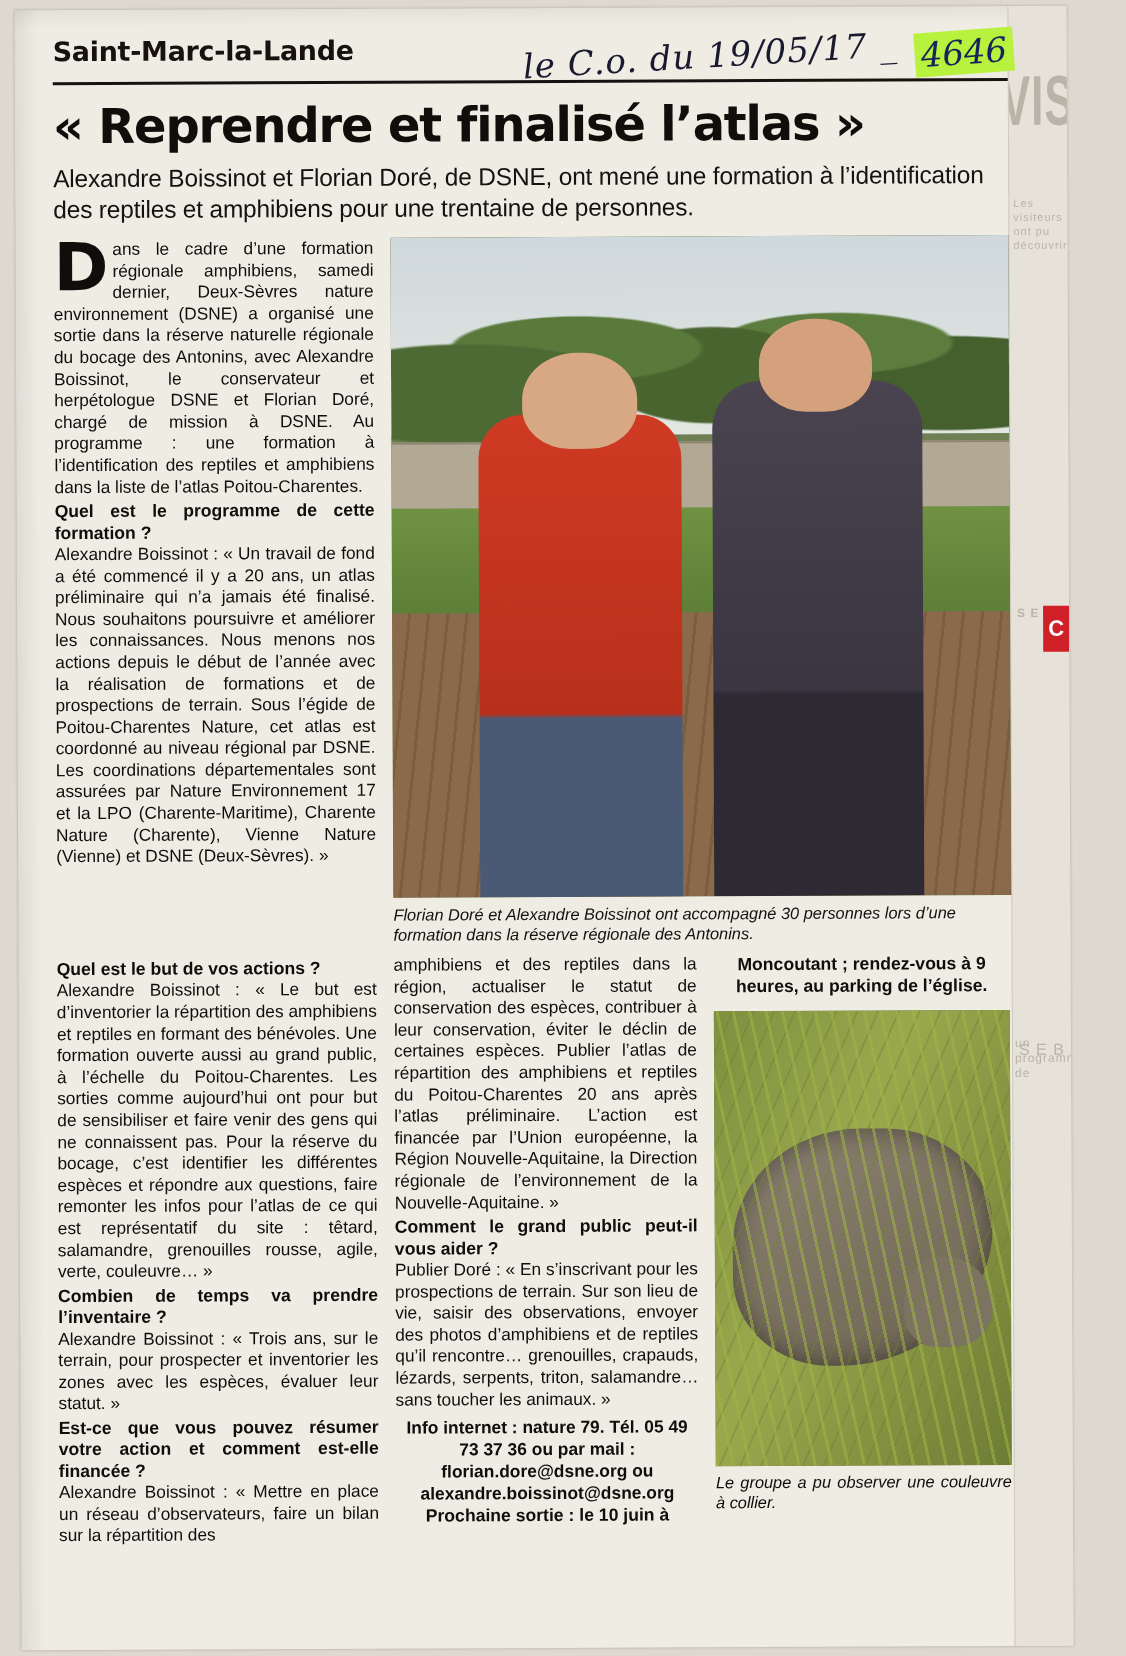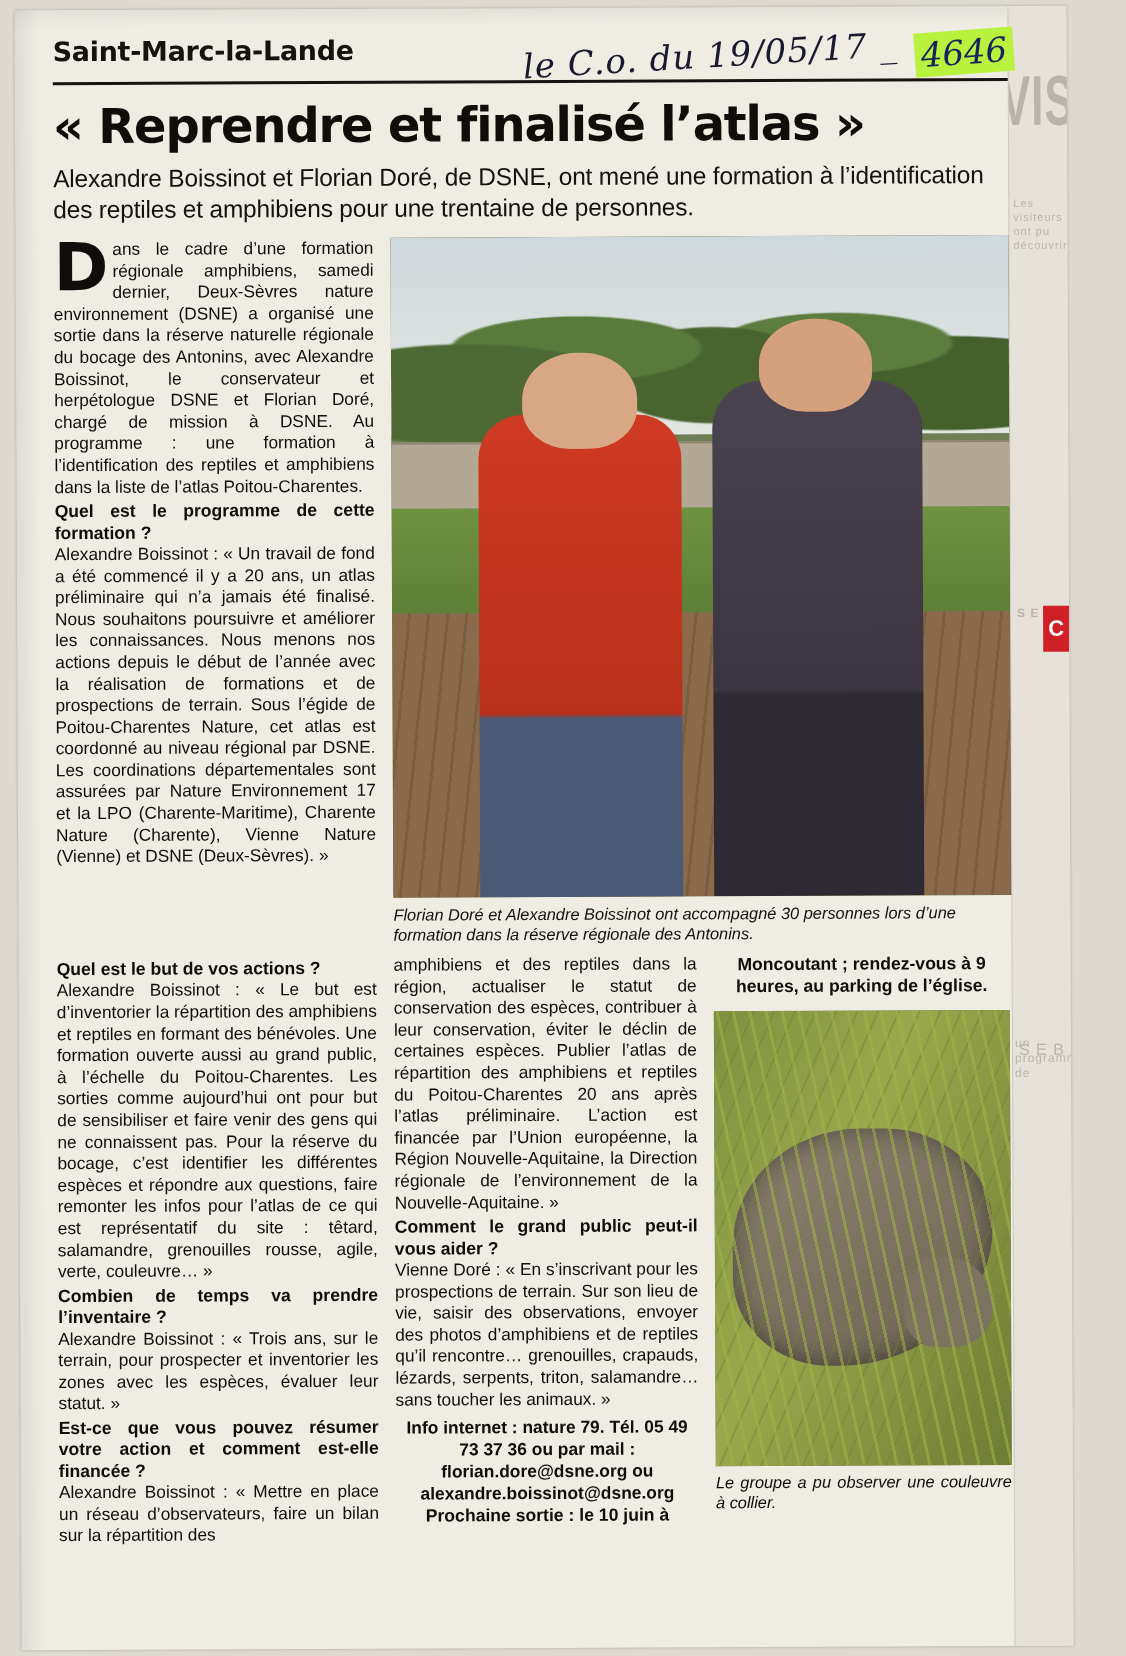--- a/index.html
+++ b/index.html
@@ -307,21 +307,21 @@
           <p><span class="speaker">Alexandre Boissinot :</span><span> « Le but est d’inventorier la répartition des amphibiens et reptiles en formant des bénévoles. Une formation ouverte aussi au grand public, à l’échelle du Poitou-Charentes. Les sorties comme aujourd’hui ont pour but de sensibiliser et faire venir des gens qui ne connaissent pas. Pour la réserve du bocage, c’est identifier les différentes espèces et répondre aux questions, faire remonter les infos pour l’atlas de ce qui est représentatif du site : têtard, salamandre, grenouilles rousse, agile, verte, couleuvre… »</span></p>
           <p class="q">Combien de temps va prendre l’inventaire ?</p>
           <p><span class="speaker">Alexandre Boissinot :</span><span> « Trois ans, sur le terrain, pour prospecter et inventorier les zones avec les espèces, évaluer leur statut. »</span></p>
           <p class="q">Est-ce que vous pouvez résumer votre action et comment est-elle financée ?</p>
           <p><span class="speaker">Alexandre Boissinot :</span><span> « Mettre en place un réseau d’observateurs, faire un bilan sur la répartition des</span></p>
         </div>
 
         <div class="col col-3">
           <p>amphibiens et des reptiles dans la région, actualiser le statut de conservation des espèces, contribuer à leur conservation, éviter le déclin de certaines espèces. Publier l’atlas de répartition des amphibiens et reptiles du Poitou-Charentes 20 ans après l’atlas préliminaire. L’action est financée par l’Union européenne, la Région Nouvelle-Aquitaine, la Direction régionale de l’environnement de la Nouvelle-Aquitaine. »</p>
           <p class="q">Comment le grand public peut-il vous aider ?</p>
-          <p><span class="speaker">Vienne Doré :</span><span> « En s’inscrivant pour les prospections de terrain. Sur son lieu de vie, saisir des observations, envoyer des photos d’amphibiens et de reptiles qu’il rencontre… grenouilles, crapauds, lézards, serpents, triton, salamandre… sans toucher les animaux. »</span></p>
+          <p><span class="speaker">Publier Doré :</span><span> « En s’inscrivant pour les prospections de terrain. Sur son lieu de vie, saisir des observations, envoyer des photos d’amphibiens et de reptiles qu’il rencontre… grenouilles, crapauds, lézards, serpents, triton, salamandre… sans toucher les animaux. »</span></p>
           <p class="info-block">Info internet : nature 79. Tél. 05 49 73 37 36 ou par mail : florian.dore@dsne.org ou alexandre.boissinot@dsne.org</p>
           <p class="centered-bold">Prochaine sortie : le 10 juin à</p>
         </div>
 
         <div class="col col-4">
           <p class="centered-bold">Moncoutant ; rendez-vous à 9 heures, au parking de l’église.</p>
           <div class="photo2">
             <div class="snake-bg"></div>
             <div class="snake-body"></div>
             <div class="snake-head"></div>

